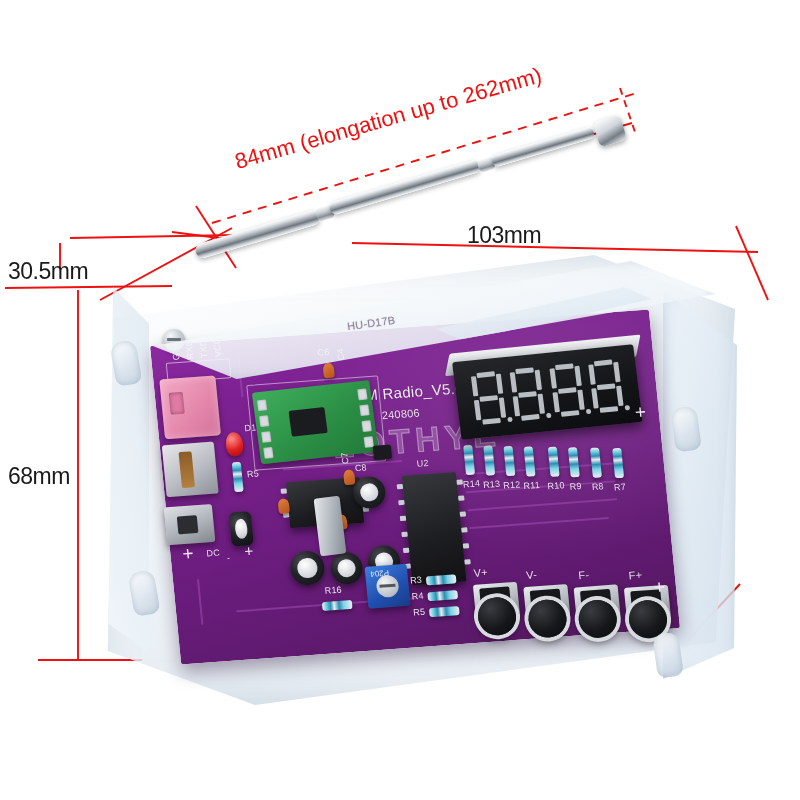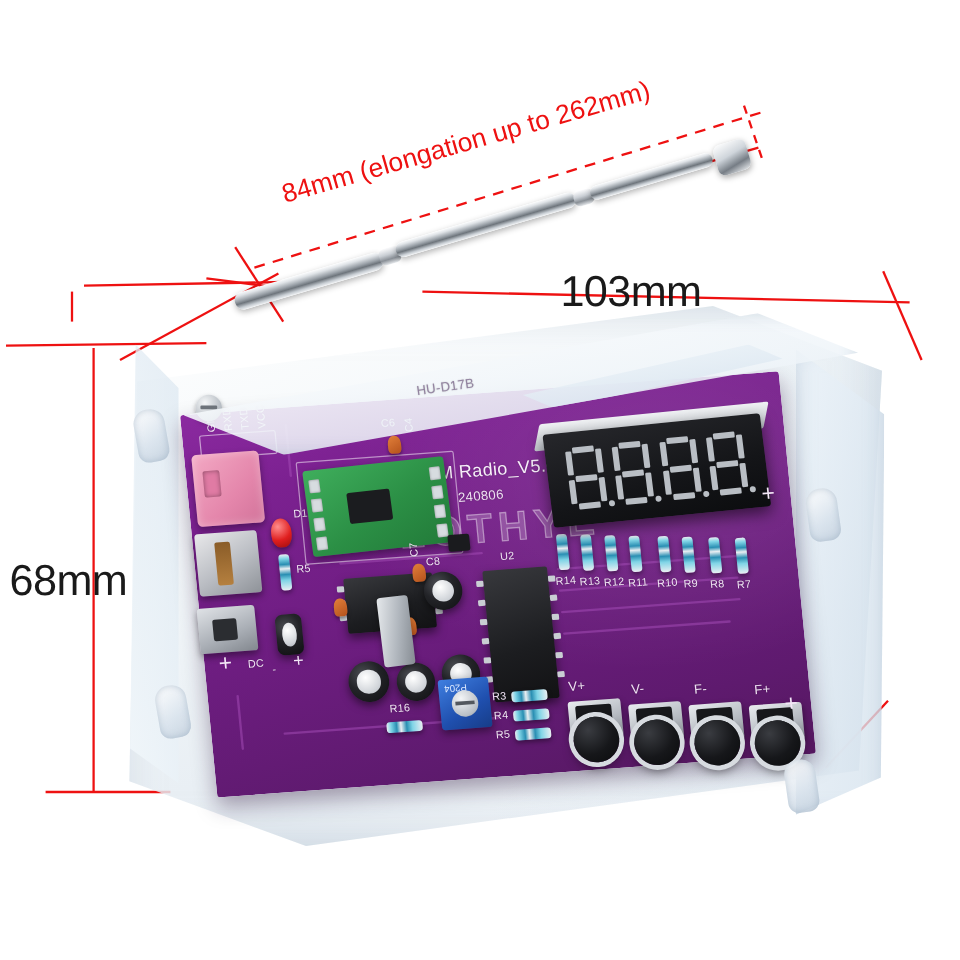--- a/index.html
+++ b/index.html
@@ -4,21 +4,21 @@
 <style>
   html,body{margin:0;padding:0;}
   body{
     width:800px;height:800px;overflow:hidden;background:#ffffff;
     font-family:"Liberation Sans",sans-serif;position:relative;
   }
   #stage{position:absolute;inset:0;width:800px;height:800px;}
 
   
   .dimlabel{position:absolute;white-space:nowrap;}
-  .dim-black{color:#1a1a1a;font-size:36px;font-weight:400;letter-spacing:-.5px;}
+  .dim-black{color:#1a1a1a;font-size:23px;font-weight:400;letter-spacing:-.5px;}
   .dim-red{color:#ee1111;font-size:22px;font-weight:500;letter-spacing:0px;}
 
   
   .case-wrap{position:absolute;left:95px;top:255px;width:640px;height:450px;}
 
   
   .acrylic{
     position:absolute;inset:0;
     clip-path:polygon(3% 14%, 78% 0%, 100% 12%, 97% 86%, 25% 100%, 2% 88%);
     background:
@@ -253,20 +253,21 @@
       <line x1="60" y1="243" x2="60" y2="268"></line>
 
       <line x1="688" y1="640" x2="740" y2="584"></line>
     </g>
   </svg>
 
   <div class="dimlabel dim-red" style="left:232px;top:150px;transform:rotate(-16deg);transform-origin:left top;">84mm (elongation up to 262mm)</div>
 
   <div class="dimlabel dim-black" style="left:467px;top:222px;">103mm</div>
 
+  <div class="dimlabel dim-black" style="left:8px;top:258px;">30.5mm</div>
 
   <div class="dimlabel dim-black" style="left:8px;top:463px;">68mm</div>
 
   <div class="case-wrap">
 
     <div class="acrylic"></div>
     <div class="acrylic-edge"></div>
     <div class="side-left"></div>
     <div class="side-right"></div>
 

